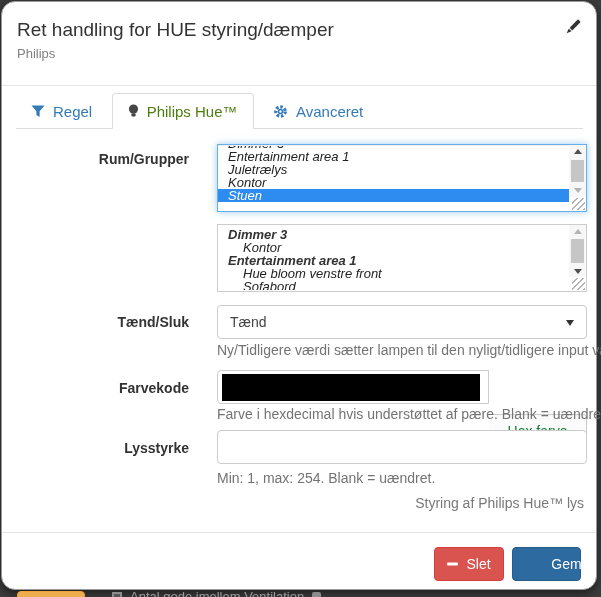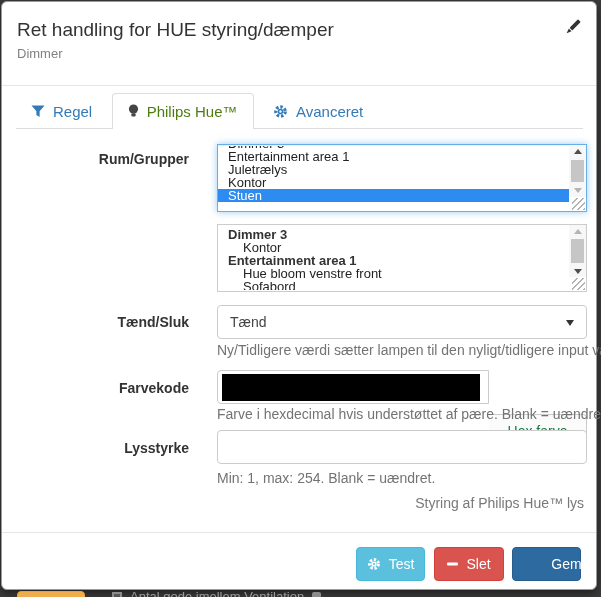--- a/index.html
+++ b/index.html
@@ -5,21 +5,21 @@
   * { margin:0; padding:0; box-sizing:border-box; }
   html,body { width:601px; height:597px; }
   body {
     position:relative; overflow:hidden;
     background:#3b3b3b;
     font-family:"Liberation Sans", sans-serif;
     -webkit-font-smoothing:antialiased;
   }
   .modal {
     position:absolute; left:1px; top:1px; width:596px; height:589px;
-    background:#fff; border:1px solid #9a9a9a; border-radius:6px;
+    background:#fff; border:1px solid #9a9a9a; border-radius:14px;
     box-shadow:0 3px 9px rgba(0,0,0,.5);
   }
   
   .hdr-title { position:absolute; left:15px; top:17px; font-size:19px; color:#333; }
   .hdr-sub   { position:absolute; left:15px; top:44px; font-size:13px; color:#818181; }
   .pencil-btn{ position:absolute; right:13px; top:15px; width:20px; height:20px; cursor:pointer; }
   .hdr-line  { position:absolute; left:0; right:0; top:83px; border-top:1px solid #e5e5e5; }
 
   
   .tabs { position:absolute; left:14px; right:13px; top:91px; height:36px; }
@@ -38,21 +38,21 @@
   .ctl-label { position:absolute; left:15px; width:172px; text-align:right;
                font-size:14px; font-weight:bold; color:#333; }
   .help { position:absolute; left:215px; font-size:14px; color:#737373; white-space:nowrap; }
 
   
   .listbox { position:absolute; left:215px; width:370px; height:68px;
              background:#fff; border:1px solid #ccc; }
   .listbox.focused { border-color:#66afe9; box-shadow:inset 0 1px 1px rgba(0,0,0,.075), 0 0 7px rgba(102,175,233,.65); }
   .lb-items { position:absolute; left:0; top:1px; right:17px; bottom:1px; overflow:hidden; }
   .opt { height:13px; line-height:13px; font-size:13px; color:#222;
-         padding-left:10px; white-space:nowrap; cursor:default; }
+         padding-left:10px; white-space:nowrap; cursor:default;font-style:italic; }
   .opt.clipped-top { margin-top:-9px; }
   .opt.selected { background:#2e8cf0; color:#fff; }
   .opt.group { font-weight:bold; color:#333; }
   .opt.child { padding-left:25px; }
 
   
   .sbar { position:absolute; right:0; top:0; width:17px; bottom:14px; background:#f7f7f7; }
   .sb-btn { height:14px; display:flex; align-items:center; justify-content:center; }
   .tri-up    { width:0; height:0; border-left:4px solid transparent; border-right:4px solid transparent; border-bottom:5px solid #4f4f4f; }
   .tri-down  { width:0; height:0; border-left:4px solid transparent; border-right:4px solid transparent; border-top:5px solid #4f4f4f; }
@@ -103,21 +103,21 @@
   .bg-glyph { width:9px; height:9px; border-radius:2px; background:#8c8c8c; }
 
   svg { display:block; }
 </style>
 </head>
 <body>
 
 <div class="modal">
 
   <div class="hdr-title">Ret handling for HUE styring/dæmper</div>
-  <div class="hdr-sub">Dimmer</div>
+  <div class="hdr-sub">Philips</div>
   <div class="pencil-btn">
     <svg width="20" height="20" viewBox="0 0 16 16">
       <g transform="rotate(45 8 8)" fill="#333">
         <rect x="6.5" y="0.8" width="3" height="9.6" rx="0.6"></rect>
         <path d="M6.5 11.2 h3 L8 15.2 Z"></path>
       </g>
     </svg>
   </div>
   <div class="hdr-line"></div>
 
@@ -214,28 +214,20 @@
 
   <div class="ftr-line"></div>
 
   <div class="btn btn-warning">
     <svg width="12" height="12" viewBox="0 0 12 12">
       <path d="M2 2 L10 10 M10 2 L2 10" stroke="#fff" stroke-width="3" stroke-linecap="round"></path>
     </svg>
     <span>Luk</span>
   </div>
 
-  <div class="btn btn-info">
-    <svg width="14" height="14" viewBox="0 0 14 14">
-      <circle cx="7" cy="7" r="4.4" fill="none" stroke="#fff" stroke-width="3" stroke-dasharray="2.3 1.7"></circle>
-      <circle cx="7" cy="7" r="2.6" fill="#fff"></circle>
-      <circle cx="7" cy="7" r="1.1" fill="#5bc0de"></circle>
-    </svg>
-    <span>Test</span>
-  </div>
 
   <div class="btn btn-danger">
     <svg width="11" height="4" viewBox="0 0 11 4">
       <rect x="0" y="0.5" width="11" height="3" rx="1" fill="#fff"></rect>
     </svg>
     <span>Slet</span>
   </div>
 
   <div class="btn btn-primary">
     <svg width="14" height="14" viewBox="0 0 14 14">

